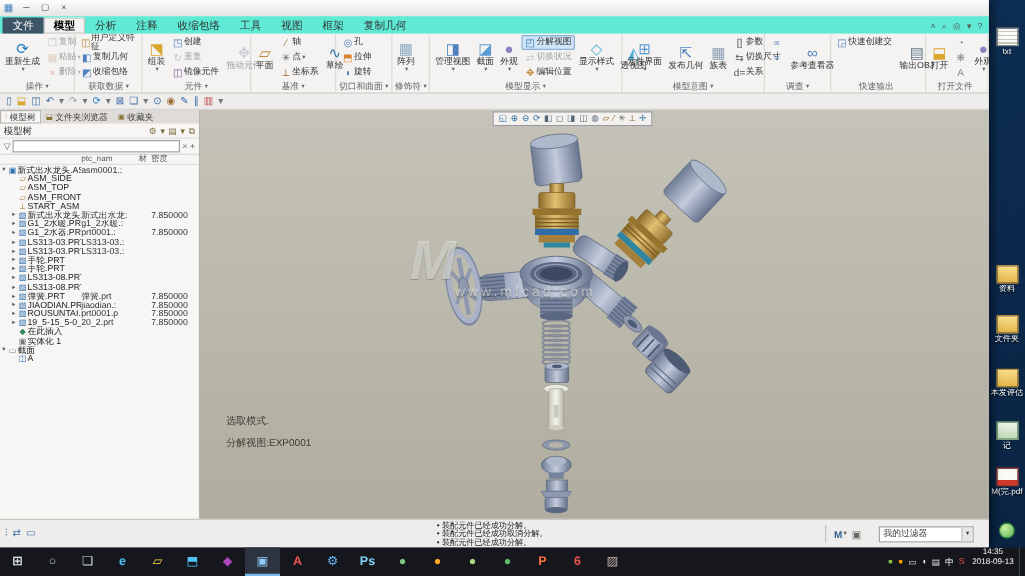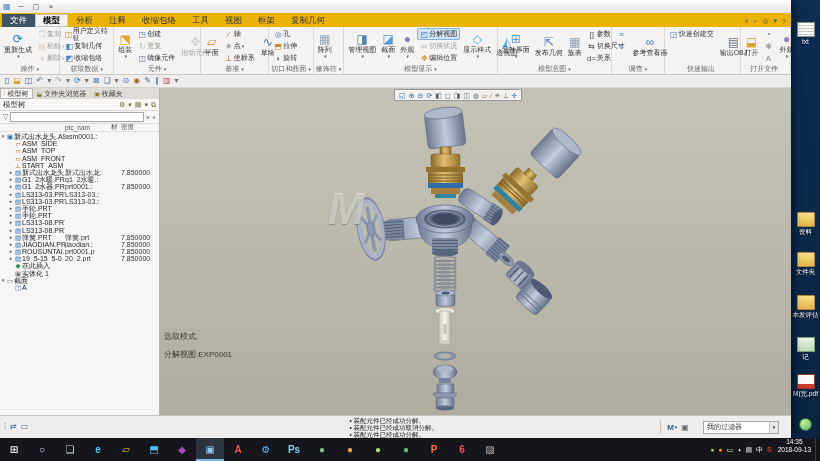--- a/index.html
+++ b/index.html
@@ -13,21 +13,21 @@
 .dicon[data-kind="note"]{background:linear-gradient(#eef6ea,#bcd8b4);border-color:#7fa377}
 .dicon[data-kind="pdf"]{background:linear-gradient(#fafaf5 0 70%,#d03a2d 70% 100%);border-color:#9b3a31}
 .dicon[data-kind="ball"]{width:13px;height:13px;border-radius:50%;background:radial-gradient(circle at 35% 30%,#c9efa0,#57b357);border-color:#2f7d3a}
 .dlab{font-size:6.5px;color:#fff;text-shadow:0 1px 2px #000;line-height:7px;margin-top:1px;overflow:hidden;white-space:nowrap}
 
 .app{position:absolute;left:0;top:0;width:791px;height:438px;background:#f0efed;box-shadow:3px 0 7px rgba(0,0,0,.5);display:flex;flex-direction:column}
 .titlebar{height:13px;background:linear-gradient(#fdfdfd,#e7e5e3);display:flex;align-items:center;padding:0 3px;font-size:8px;color:#222;flex:none}
 .appico{color:#3f7fbf;font-size:8px;margin-right:3px}
 .t-title{flex:1;text-align:center;font-size:8px;color:#222;white-space:nowrap;overflow:hidden}
 .wbtn{width:15px;text-align:center;font-size:7px;color:#444;line-height:11px}
-.tabrow{height:14px;background:#eab308;display:flex;align-items:flex-end;padding-left:2px;flex:none}
+.tabrow{height:14px;background:#5eead4;display:flex;align-items:flex-end;padding-left:2px;flex:none}
 .tab{padding:0 8px;font-size:8.5px;color:#333;height:13px;line-height:13px;white-space:nowrap}
 .tab[data-state="file"]{background:#3d5466;color:#fff}
 .tab[data-state="active"]{background:#f4f3f1;color:#000;box-shadow:inset 0 0 0 1px #c9c6c3;border-bottom:none;font-weight:bold}
 .tabrow-right{margin-left:auto;display:flex;gap:5px;padding:0 5px 2px 0;font-size:7px;color:#555;align-items:center}
 .ribbon{height:48px;background:#f4f3f1;border-bottom:1px solid #c9c7c4;display:flex;overflow:hidden;flex:none}
 .rgroup{display:flex;flex-direction:column;border-right:1px solid #dddbd8;padding:1px 2px 0}
 .ritems{height:36px;display:flex;flex-direction:column;flex-wrap:wrap;align-content:flex-start;column-gap:1px}
 .rit{display:flex;align-items:center;border-radius:2px;padding:0 2px;color:#333}
 .rit[data-t="big"]{flex-direction:column;justify-content:center;height:36px;max-width:48px;text-align:center}
 .rit[data-t="small"]{height:12px;font-size:7px;white-space:nowrap}
@@ -67,21 +67,21 @@
 .t-den{width:38px;overflow:hidden;color:#333}
 
 .canvas{flex:1;position:relative;background:linear-gradient(#c5c2b7,#b0ada0);overflow:hidden}
 .gtoolbar{position:absolute;left:234px;top:1px;height:12px;background:#f2f1ee;border:1px solid #9a98a0;display:flex;align-items:center;gap:3px;padding:0 4px;font-size:7px;z-index:3}
 .gt{line-height:9px}
 .wmark{position:absolute;left:168px;top:102px;pointer-events:none;z-index:2;color:rgba(248,248,244,.55);text-shadow:0 1px 1px rgba(80,80,70,.45)}
 .wm-row{display:flex;align-items:flex-end}
 .wm-logo{font-size:44px;font-style:italic;font-weight:bold;line-height:38px;margin-right:6px}
 .wm-text{font-size:33px;font-weight:bold;letter-spacing:15px;line-height:40px;white-space:nowrap}
 .wm-url{font-size:11px;letter-spacing:2.5px;margin:0 0 0 36px;color:rgba(248,248,244,.5)}
-.cv-label{position:absolute;left:4px;font-size:8px;color:#3c3c33;z-index:2}
+.cv-label{position:absolute;left:21px;font-size:8px;color:#3c3c33;z-index:2}
 .cv-mode{top:243px}
 .cv-exp{top:261px}
 .modelsvg{position:absolute;inset:0;z-index:1}
 
 .statusbar{height:23px;background:#eeedeb;border-top:1px solid #c9c7c4;display:flex;align-items:center;padding:0 4px;font-size:6.5px;color:#333;flex:none}
 .sb-icons{display:flex;gap:4px;color:#3b6ea5;font-size:8px;width:44px}
 .sb-msgs{width:330px;line-height:7px;color:#222;overflow:hidden}
 .sb-spacer{flex:1}
 .sb-divider{width:1px;height:14px;background:#c5c3c0;margin:0 6px}
 .sb-find{color:#2e5f8a;font-weight:bold;font-size:8px}
@@ -758,20 +758,21 @@
             <span class="gt" style="color: rgb(155, 106, 50);">∕</span>
             <span class="gt" style="color: rgb(102, 102, 102);">✳</span>
             <span class="gt" style="color: rgb(155, 106, 50);">⟂</span>
             <span class="gt" style="color: rgb(46, 109, 164);">✛</span>
           </div>
 
         <div class="wmark">
           <div class="wm-row">
             <span class="wm-logo">M</span>
           </div>
+          <div class="wm-url">www.mfcad.com</div>
         </div>
 
         <div class="cv-label cv-mode">选取模式.</div>
         <div class="cv-label cv-exp">分解视图:EXP0001</div>
 
         <svg class="modelsvg" viewBox="0 0 631 327">
           <defs>
             <linearGradient id="gm" x1="0" y1="0" x2="1" y2="0">
               <stop offset="0" stop-color="#6f7b95"></stop>
                 <stop offset="0.5" stop-color="#c3cbdc"></stop>

